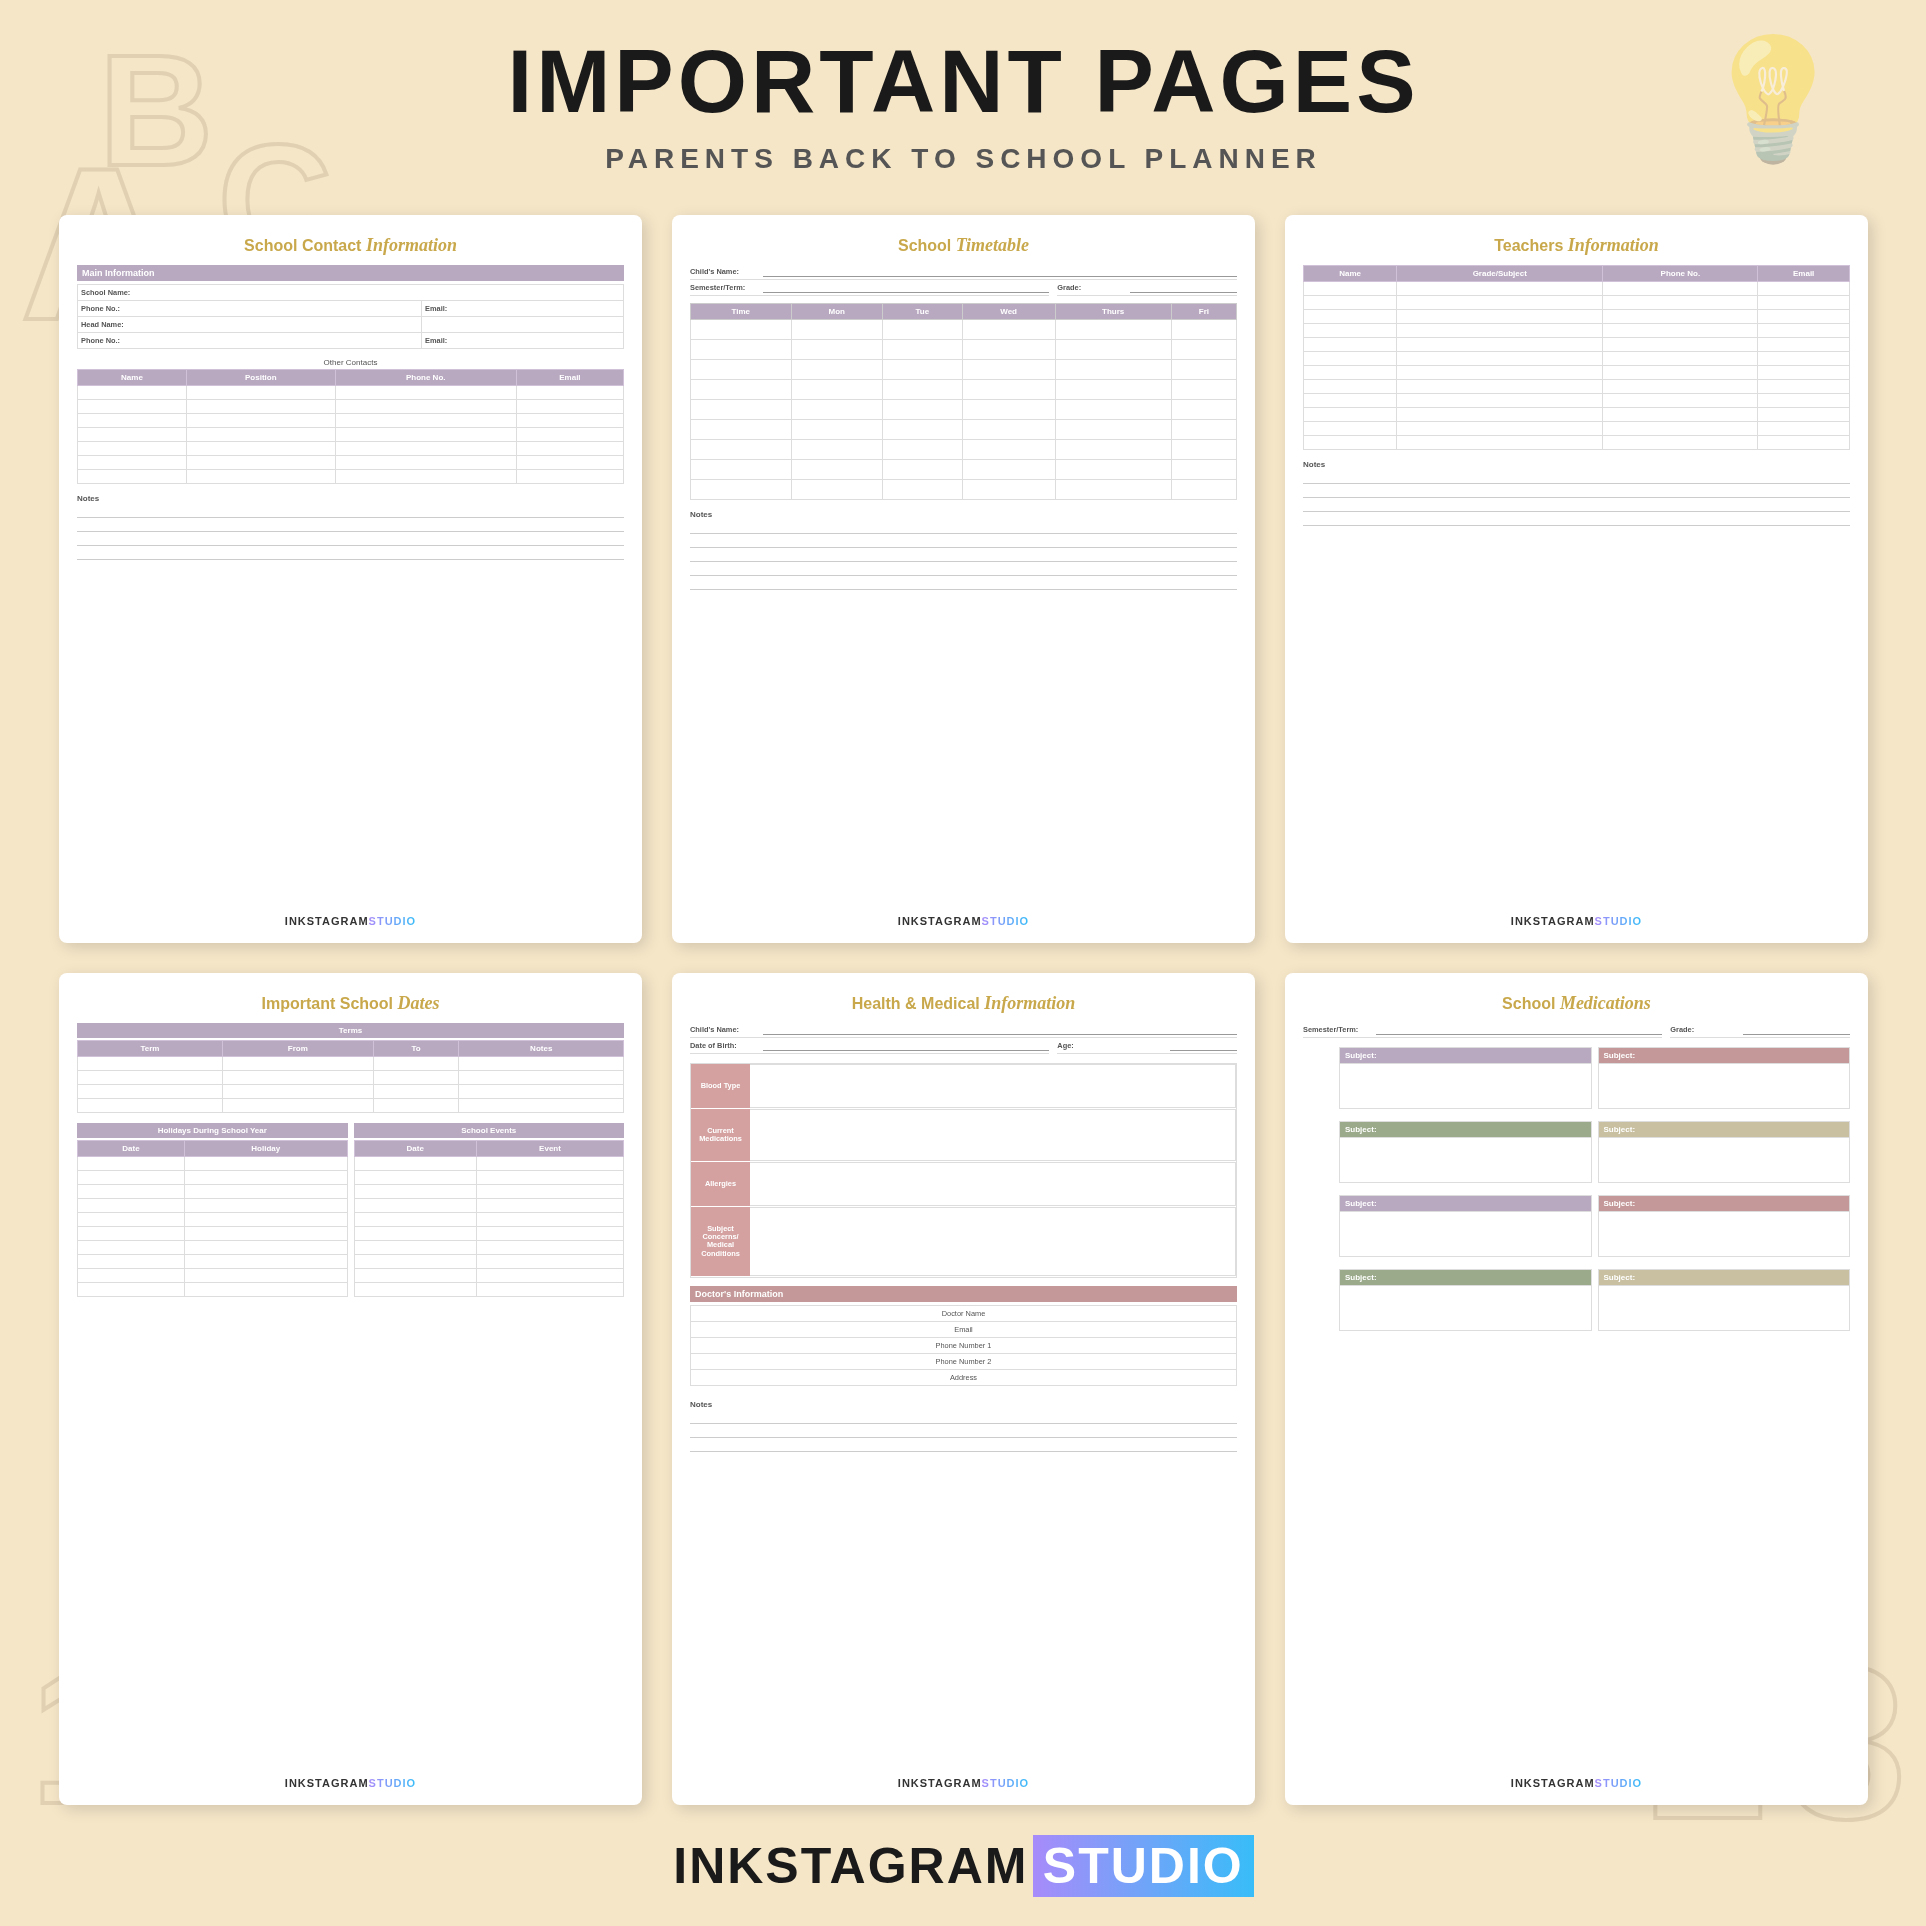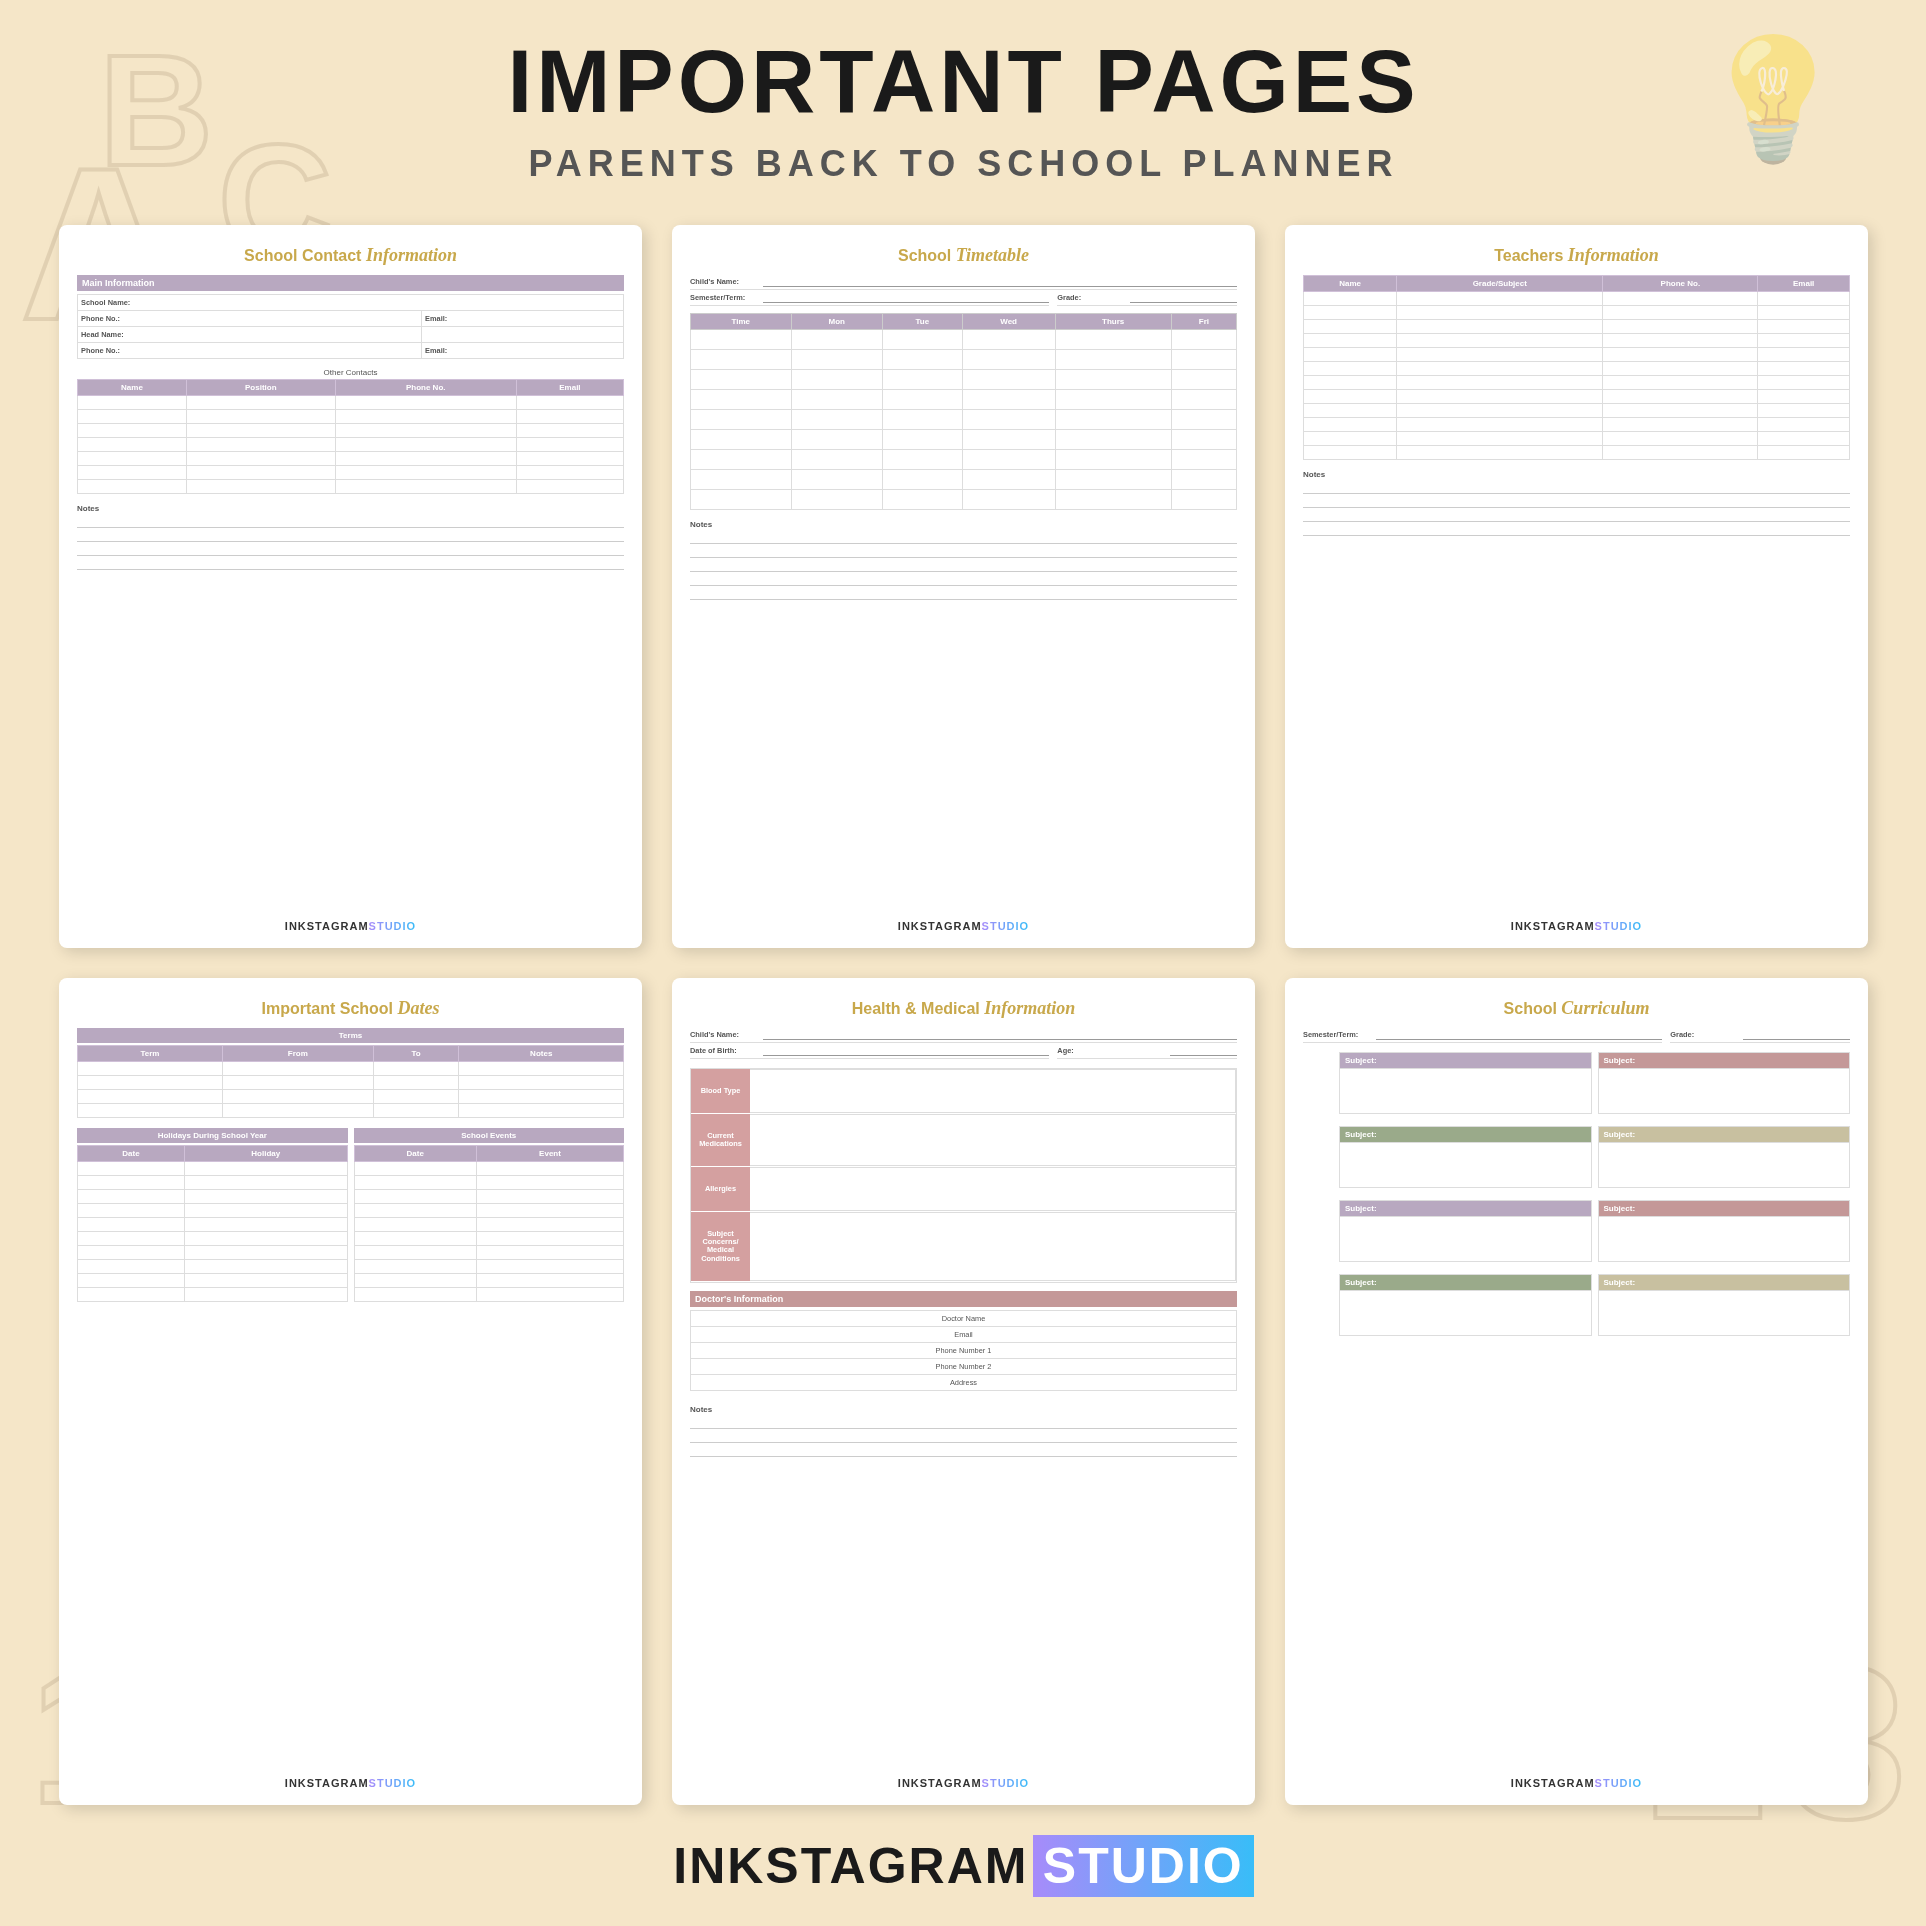--- a/index.html
+++ b/index.html
@@ -47,21 +47,21 @@
       font-weight: 900;
       font-family: Arial Black, sans-serif;
       color: #1a1a1a;
       text-transform: uppercase;
       letter-spacing: 4px;
       margin-bottom: 10px;
       z-index: 1;
     }
 
     .page-subtitle {
-      font-size: 36px;
+      font-size: 28px;
       letter-spacing: 6px;
       color: #555;
       font-weight: 600;
       margin-bottom: 40px;
       z-index: 1;
     }
 
     .grid-container {
       display: grid;
       grid-template-columns: repeat(3, 1fr);
@@ -859,21 +859,21 @@
         <div class="notes-line"></div>
       </div>
 
       <div class="brand-footer">
         INKSTAGRAM<span class="studio">STUDIO</span>
       </div>
     </div>
 
     <div class="page-card">
       <div class="card-title">
-        <span>School </span><span class="cursive">Curriculum</span>
+        <span>School </span><span class="cursive">Medications</span>
       </div>
 
       <div style="display:flex; gap:8px; margin-bottom:8px;">
         <div class="form-row" style="flex:2;">
           <span class="label">Semester/Term:</span>
           <div class="line"></div>
         </div>
         <div class="form-row" style="flex:1;">
           <span class="label">Grade:</span>
           <div class="line"></div>

